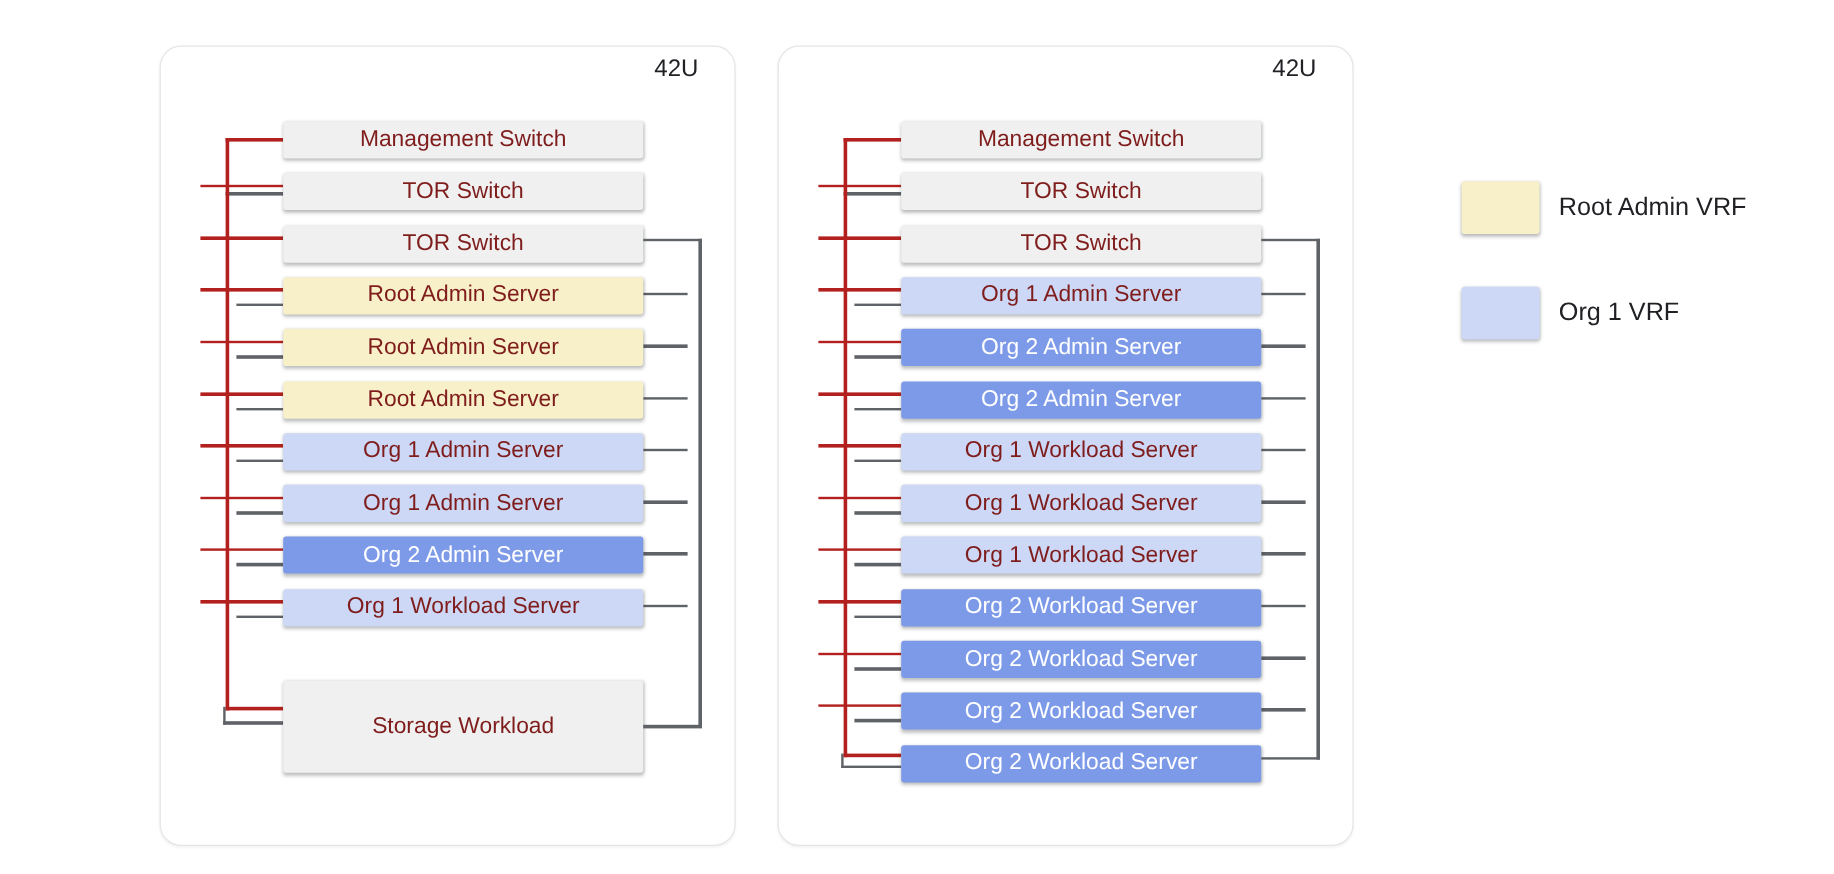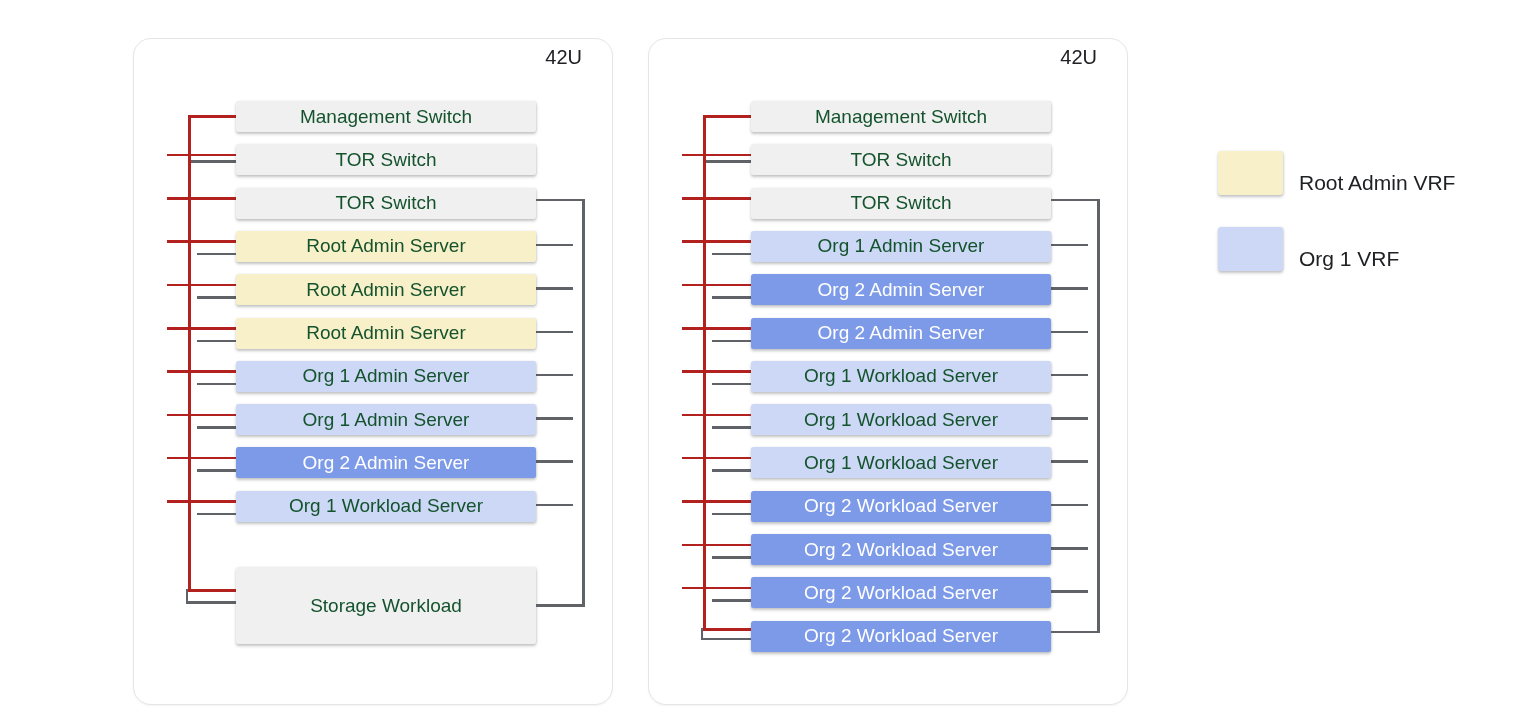--- a/index.html
+++ b/index.html
@@ -2,27 +2,27 @@
 <html><head>
 <meta charset="utf-8">
 <style>
   html,body{margin:0;padding:0;background:#ffffff;}
   body{font-family:"Liberation Sans", sans-serif;}
   #canvas{position:relative;width:1528px;height:728px;background:#ffffff;overflow:hidden;}
   .rack{position:absolute;top:38px;width:478px;height:665px;background:#ffffff;
         border:1.5px solid #E3E5E8;border-radius:18px;box-shadow:0 1px 2px rgba(60,64,67,.06);}
   .cap{position:absolute;top:7px;right:30px;font-size:20px;color:#202124;}
   .unit{position:absolute;left:102px;width:300px;display:flex;align-items:center;justify-content:center;
-        font-size:19px;color:#14532d;border-radius:2.5px;
+        font-size:19px;color:#7f1d1d;border-radius:2.5px;
         box-shadow:0 2px 3px rgba(60,64,67,.30),1px 0 2px rgba(60,64,67,.10);}
   .unit.light-text{color:#ffffff;}
   .hline,.vline{position:absolute;}
   .hline{height:2.5px;}
   .vline{width:2.5px;}
-  .legend-item{position:absolute;display:flex;align-items:flex-end;gap:16px;}
+  .legend-item{position:absolute;display:flex;align-items:center;gap:16px;}
   .swatch{width:65px;height:44px;border-radius:3px;
           box-shadow:0 2px 3px rgba(60,64,67,.30),1px 0 2px rgba(60,64,67,.10);}
   .legend-label{font-size:21px;color:#202124;white-space:nowrap;}
 </style>
 </head>
 <body>
 
 <div id="canvas">
     <div class="rack" style="left: 133px;">
       <div class="cap">42U</div>
@@ -121,17 +121,17 @@
       <div class="unit light-text" style="top: 581.6px; height: 31px; background: rgb(125, 154, 232);">Org 2 Workload Server</div>
       <div class="vline" style="left: 54px; top: 76px; height: 515.6px; background: rgb(179, 33, 30);"></div>
       <div class="hline" style="left: 402px; top: 159.6px; width: 48.5px; background: rgb(95, 99, 104);"></div>
       <div class="hline" style="left: 402px; top: 591.6px; width: 48.5px; background: rgb(95, 99, 104);"></div>
       <div class="vline" style="left: 448px; top: 159.6px; height: 434.5px; background: rgb(95, 99, 104);"></div>
     </div>
     <div class="legend-item" style="left: 1218px; top: 151px;">
       <div class="swatch" style="background: rgb(248, 240, 200);"></div>
       <div class="legend-label">Root Admin VRF</div>
     </div>
-    <div class="legend-item" style="left: 1218px; top: 227px;">
+    <div class="legend-item" style="left: 1218px; top: 239px;">
       <div class="swatch" style="background: rgb(204, 216, 246);"></div>
       <div class="legend-label">Org 1 VRF</div>
     </div>
   </div>
 
 </body></html>

